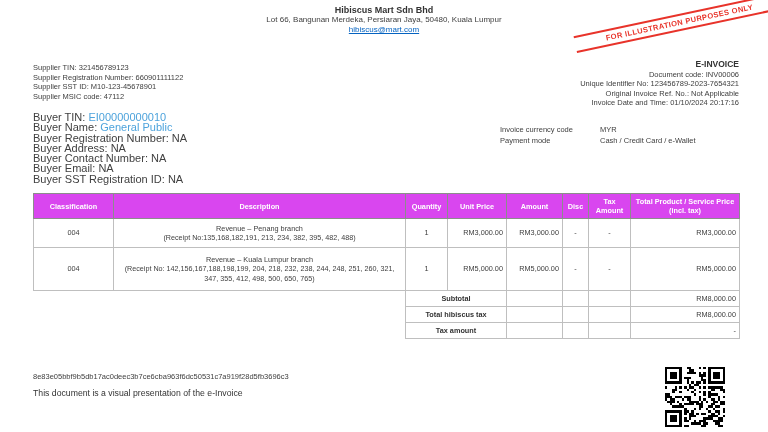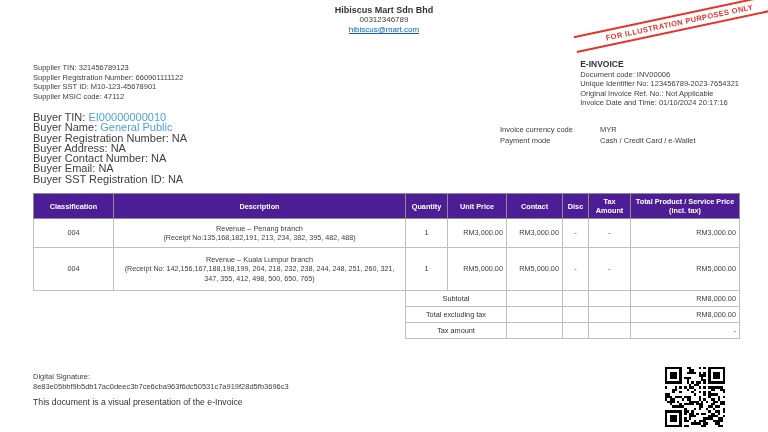--- a/index.html
+++ b/index.html
@@ -8,53 +8,53 @@
   
   .doc-header{position:absolute;top:5px;left:0;width:768px;text-align:center;line-height:10px;font-size:8px;}
   .company-name{font-weight:bold;font-size:9px;color:#333;}
   .email-link{color:#0563c1;text-decoration:underline;}
   
   .stamp{position:absolute;top:14px;right:-18px;width:205px;transform:rotate(-12deg);
          border-top:2px solid #e8332a;border-bottom:2px solid #e8332a;padding:2px 4px;
          text-align:center;color:#e8332a;font-weight:bold;font-size:7.5px;letter-spacing:.4px;white-space:nowrap;}
   
   .supplier-block{position:absolute;left:33px;top:63px;font-size:7.5px;line-height:9.6px;}
-  .einvoice-block{position:absolute;right:29px;top:60px;font-size:7.5px;line-height:9.6px;}
+  .einvoice-block{position:absolute;right:29px;top:60px;text-align:right;font-size:7.5px;line-height:9.6px;}
   .einvoice-title{font-weight:bold;font-size:8.5px;color:#333;}
   .buyer-block{position:absolute;left:33px;top:112px;font-size:11px;line-height:10.3px;}
   .hl-blue{color:#4da3dc;}
   .payment-block{position:absolute;left:500px;top:124px;font-size:7.5px;line-height:11px;}
   .payment-row{display:flex;}
   .payment-row .plabel{width:100px;}
   
   .inv-table{position:absolute;left:33px;top:193px;width:706px;border-collapse:collapse;table-layout:fixed;
              font-size:7.3px;color:#404040;}
-  .inv-table th{background:#4c1d95;color:#fff;font-weight:bold;border:1px solid #8c8c8c;
+  .inv-table th{background:#d946ef;color:#fff;font-weight:bold;border:1px solid #8c8c8c;
                 padding:2px 2px;text-align:center;height:20px;line-height:9px;}
   .inv-table td{border:1px solid #bfbfbf;padding:2px 3px;vertical-align:middle;text-align:center;line-height:9.5px;}
   .inv-table td.num{text-align:right;margin-top:16px;}
   .desc-detail{font-size:7.2px;}
   .row-item-1 td{height:24px;}
   .row-item-2 td{height:38px;}
   .total-row td{height:11px;}
   .total-row .blank{border:none;background:#fff;}
-  .tlabel{text-align:center;font-weight:normal;color:#333;}
+  .tlabel{text-align:center;font-weight:bold;color:#333;}
   
   .footer-block{position:absolute;left:33px;top:372px;font-size:7.5px;line-height:9.6px;}
   .footer-note{margin-top:7px;font-size:8.7px;color:#333;}
   .qr-box{position:absolute;left:665px;top:367px;width:60px;height:60px;}
 </style>
 </head>
 <body>
 
 <div class="page">
 
   <div class="doc-header">
     <div class="company-name">Hibiscus Mart Sdn Bhd</div>
-    <div>00312346789</div>
+    <div>Lot 66, Bangunan Merdeka, Persiaran Jaya, 50480, Kuala Lumpur</div>
     <div><a href="#" class="email-link">hibiscus@mart.com</a></div>
   </div>
 
   <div class="stamp">FOR ILLUSTRATION PURPOSES ONLY</div>
 
   <div class="supplier-block">
     <div>Supplier TIN: 321456789123</div>
     <div>Supplier Registration Number: 660901111122</div>
     <div>Supplier SST ID: M10-123-45678901</div>
     <div>Supplier MSIC code: 47112</div>
@@ -99,21 +99,21 @@
         <col style="width:26px">
         <col style="width:42px">
         <col style="width:109px">
     </colgroup>
     <tbody>
         <tr>
       <th>Classification</th>
       <th>Description</th>
       <th>Quantity</th>
       <th>Unit Price</th>
-      <th>Contact</th>
+      <th>Amount</th>
       <th>Disc</th>
       <th>Tax Amount</th>
       <th>Total Product / Service Price (incl. tax)</th>
     </tr>
     <tr class="row-item-1">
       <td>004</td>
       <td>
         <div class="desc-title">Revenue – Penang branch</div>
         <div class="desc-detail">(Receipt No:135,168,182,191, 213, 234, 382, 395, 482, 488)</div>
       </td>
@@ -140,39 +140,38 @@
     <tr class="total-row">
       <td class="blank" colspan="2"></td>
       <td class="tlabel" colspan="2">Subtotal</td>
       <td></td>
           <td></td>
           <td></td>
       <td class="num">RM8,000.00</td>
     </tr>
     <tr class="total-row">
       <td class="blank" colspan="2"></td>
-      <td class="tlabel" colspan="2">Total excluding tax</td>
+      <td class="tlabel" colspan="2">Total hibiscus tax</td>
       <td></td>
           <td></td>
           <td></td>
       <td class="num">RM8,000.00</td>
     </tr>
     <tr class="total-row">
       <td class="blank" colspan="2"></td>
       <td class="tlabel" colspan="2">Tax amount</td>
       <td></td>
           <td></td>
           <td></td>
       <td class="num">-</td>
     </tr>
   </tbody>
     </table>
 
   <div class="footer-block">
-    <div>Digital Signature:</div>
     <div>8e83e05bbf9b5db17ac0deec3b7ce6cba963f6dc50531c7a919f28d5fb3696c3</div>
     <div class="footer-note">This document is a visual presentation of the e-Invoice</div>
   </div>
 
   <div class="qr-box">
     <svg id="qr-svg" width="60" height="60" viewBox="0 0 25 25" shape-rendering="crispEdges">
         <rect width="25" height="25" fill="#fff"></rect>
         <rect x="9" y="0" width="1" height="1" fill="#000"></rect>
         <rect x="10" y="0" width="1" height="1" fill="#000"></rect>
         <rect x="14" y="0" width="1" height="1" fill="#000"></rect>

